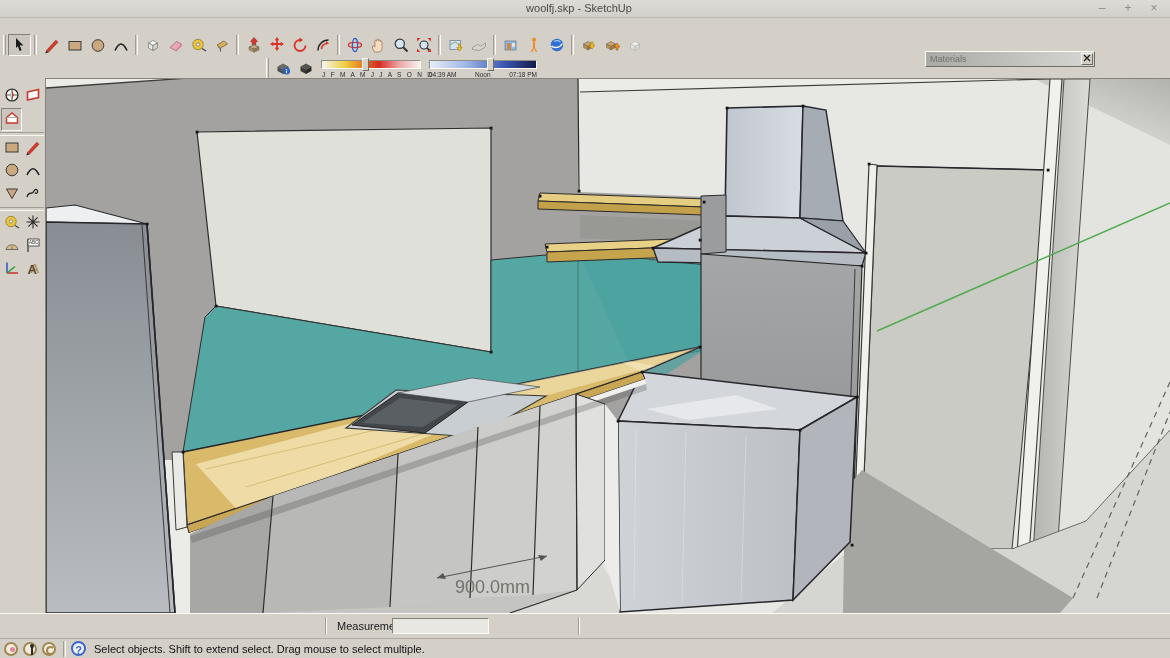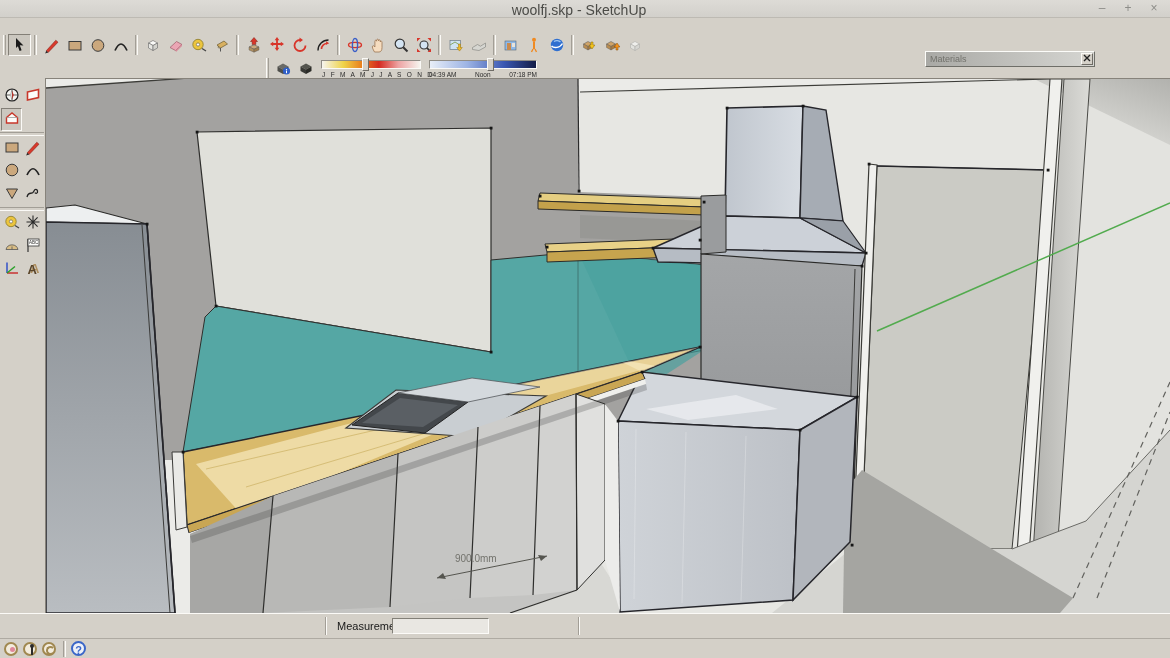--- a/index.html
+++ b/index.html
@@ -6,21 +6,21 @@
   *{box-sizing:border-box;}
   .app{
     position:relative;width:1170px;height:658px;overflow:hidden;
     background:#d4d0c8;font-family:"Liberation Sans",sans-serif;
     -webkit-font-smoothing:antialiased;
   }
   
   .titlebar{position:absolute;left:0;top:0;width:1170px;height:18px;
     background:linear-gradient(#dddbd6,#d2d0cb);border-bottom:1px solid #bdbab3;}
   .title-text{position:absolute;left:0;right:12px;top:2px;text-align:center;
-    font-size:14px;color:#4b4b47;}
+    font-size:11px;color:#4b4b47;}
   .win-controls{position:absolute;right:8px;top:1px;display:flex;gap:10px;}
   .win-btn{width:16px;height:15px;text-align:center;font-size:12px;line-height:14px;
     color:#8d8d89;cursor:default;}
   
   .menubar{position:absolute;left:0;top:18px;width:1170px;height:15px;
     display:flex;align-items:center;padding-left:4px;background:#d4d0c8;}
   .menu-item{font-size:11px;color:#191919;padding:0 6px;line-height:15px;}
   .menu-item u{text-decoration:underline;}
   
   .toolbar1{position:absolute;left:0;top:33px;width:1170px;height:24px;
@@ -59,21 +59,21 @@
     border-right:1px solid #aeaaa2;}
   .dockgrid{display:flex;flex-wrap:wrap;width:46px;padding-left:1px;}
   .dbtn{width:21px;height:23px;display:flex;align-items:center;justify-content:center;
     border:1px solid transparent;}
   .dbtn.pressed{background:#cbc7bf;border-color:#837f77 #fbfaf7 #fbfaf7 #837f77;}
   .dsep{width:44px;height:4px;border-top:1px solid #a29e96;border-bottom:1px solid #fbfaf7;
     margin:1px 0;}
   
   .viewport{position:absolute;left:46px;top:79px;width:1124px;height:534px;
     outline:1px solid #87837b;background:#ebebe8;}
-  .dimlabel{position:absolute;left:409px;top:474px;font-size:10px;color:#73736d;}
+  .dimlabel{position:absolute;left:409px;top:498px;font-size:18px;color:#73736d;}
   svg text{font-family:"Liberation Sans",sans-serif;}
   
   .measurebar{position:absolute;left:0;top:613px;width:1170px;height:25px;background:#d4d0c8;
     border-top:1px solid #fbfaf7;}
   .vgroove{position:absolute;top:3px;width:2px;height:18px;
     border-left:1px solid #a29e96;border-right:1px solid #fbfaf7;}
   .mlabel{position:absolute;left:337px;top:6px;font-size:11px;color:#191919;}
   .minput{position:absolute;left:392px;top:4px;width:97px;height:16px;
     background:#e9e7e2;border:1px solid;border-color:#828078 #fcfbf8 #fcfbf8 #828078;
     font-size:11px;padding:0 3px;color:#111;outline:none;}
@@ -672,15 +672,16 @@
       </div>
     <div class="scircle">
         <div class="bar"></div>
         <div class="dot" style="background:#2a2a2a;left:5px;top:0;width:4px;height:4px"></div>
       </div>
     <div class="scircle">
         <div class="cres"></div>
       </div>
     <div class="ssep"></div>
     <div class="helpcircle">?</div>
+    <div class="stext">Select objects. Shift to extend select. Drag mouse to select multiple.</div>
   </div>
 
 </div>
 
 </body></html>

